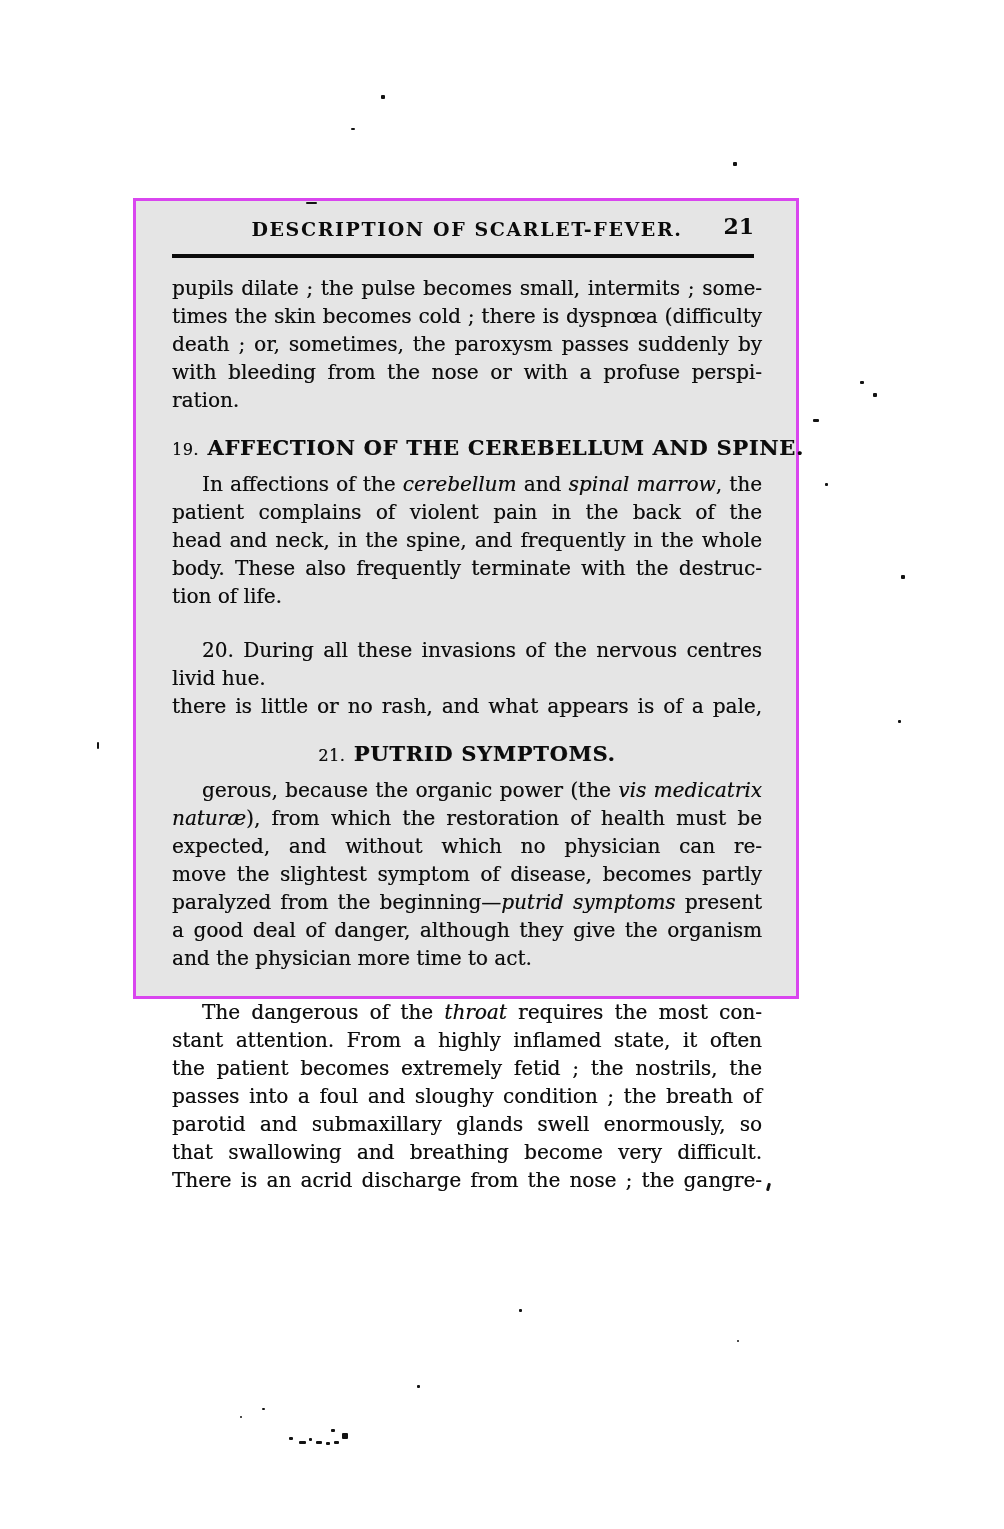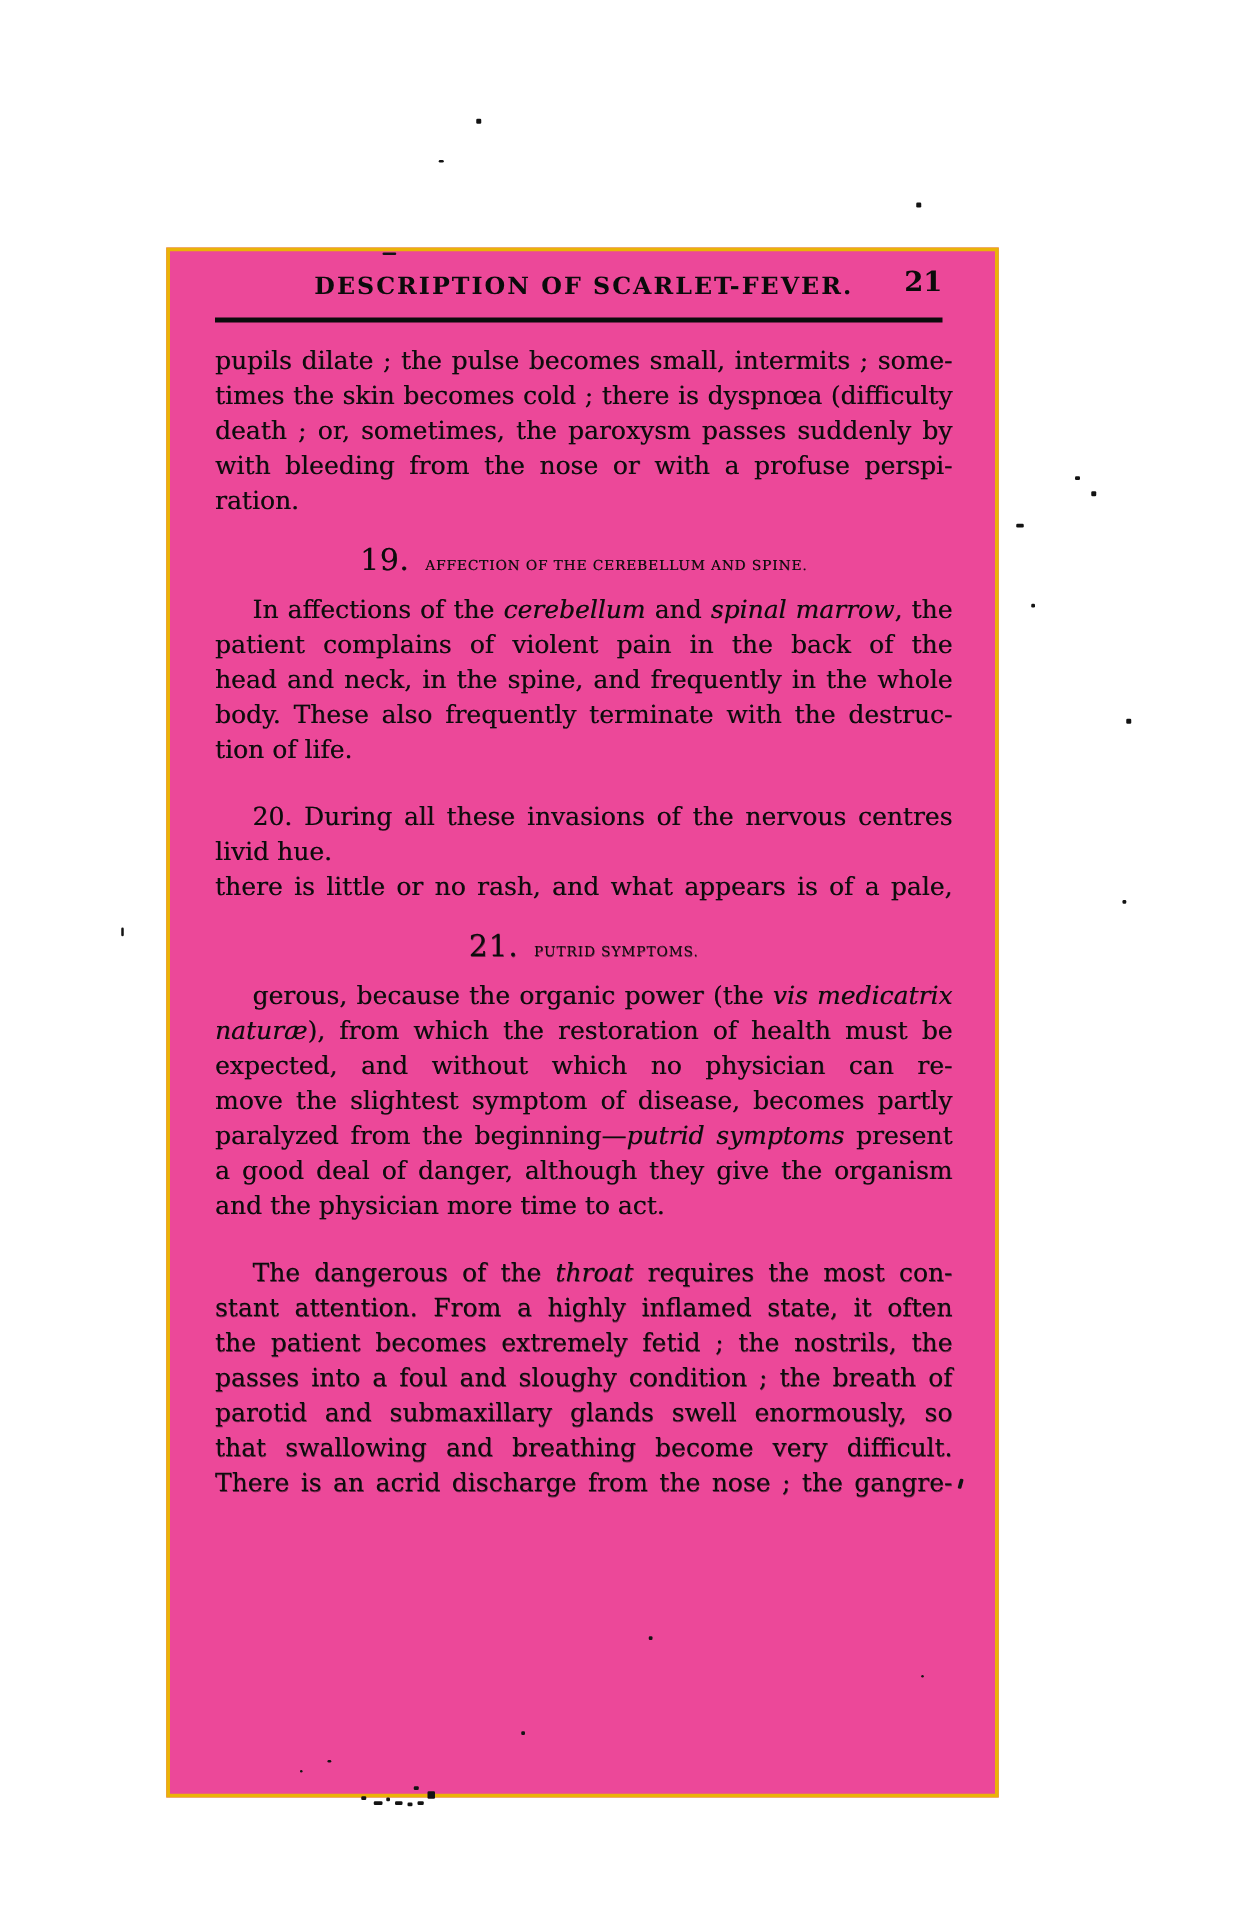--- a/index.html
+++ b/index.html
@@ -5,24 +5,24 @@
   html, body { margin: 0; padding: 0; }
   body {
     width: 1004px; height: 1529px;
     position: relative;
     background: #ffffff;
     font-family: "DejaVu Serif", serif;
     overflow: hidden;
   }
   .frame {
     position: absolute; left: 133px; top: 198px;
-    width: 666px; height: 1240px;
-    border: 3px solid #eab308;
+    width: 666px; height: 801px;
+    border: 3px solid #d946ef;
     box-sizing: border-box;
-    background: #ec4899;
+    background: #e5e5e5;
   }
   .inner { padding: 17px 34px 0 36px; }
   .hdr { position: relative; height: 27px; }
   .hdr-title {
     display: block; text-align: center;
     font-size: 19px; font-weight: bold; letter-spacing: 1.6px;
     color: #0b0b0b; white-space: nowrap;
   }
   .hdr-num {
     position: absolute; right: 8px; top: -5px;
@@ -30,22 +30,22 @@
   }
   .rule { height: 4px; background: #0b0b0b; margin: 9px 8px 0 0; }
   #text-blocks {
     color: #0c0c0c; font-size: 20px; line-height: 28px;
     text-shadow: 0.35px 0.25px 0 rgba(10,10,10,0.55);
   }
   #text-blocks > :first-child { margin-top: 16px; }
   .para { margin: 26px 0 0 0; }
   .sec-heading { margin: 20px 0 6px 0; text-align: center; white-space: nowrap; }
   .sec-heading + .para { margin-top: 0; }
-  .sec-num { font-size: 24px; letter-spacing: 0.5px; }
-  .sec-title { font-size: 11px; font-weight: normal; letter-spacing: 0.7px; }
+  .sec-num { font-size: 16px; letter-spacing: 0.5px; }
+  .sec-title { font-size: 21px; font-weight: bold; letter-spacing: 0.7px; }
   .line { text-align: justify; text-align-last: justify; }
   .line.last { text-align-last: left; }
   .para.indent .line:first-child { text-indent: 30px; }
   .it { font-style: italic; }
   .speck { position: absolute; background: #131313; border-radius: 1px; }
 </style>
 </head>
 <body>
 
 <div class="frame">

